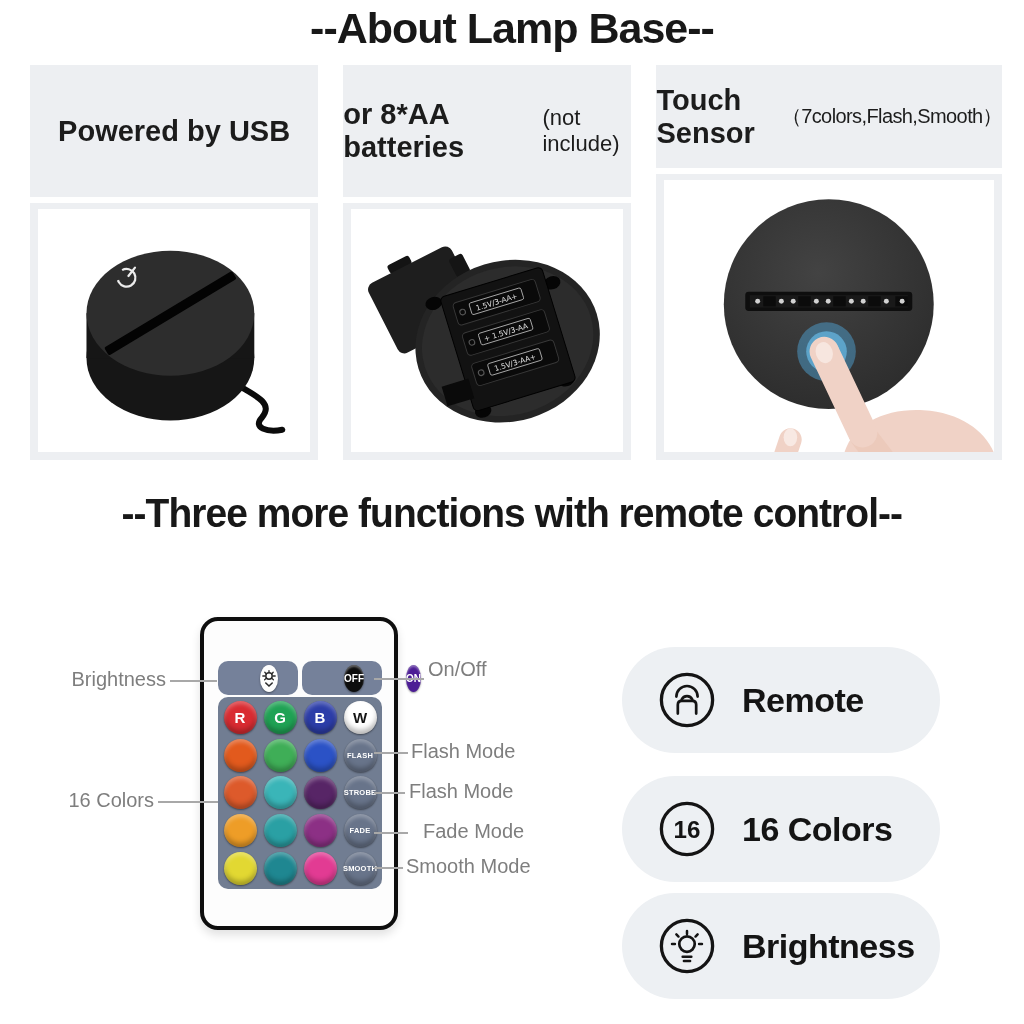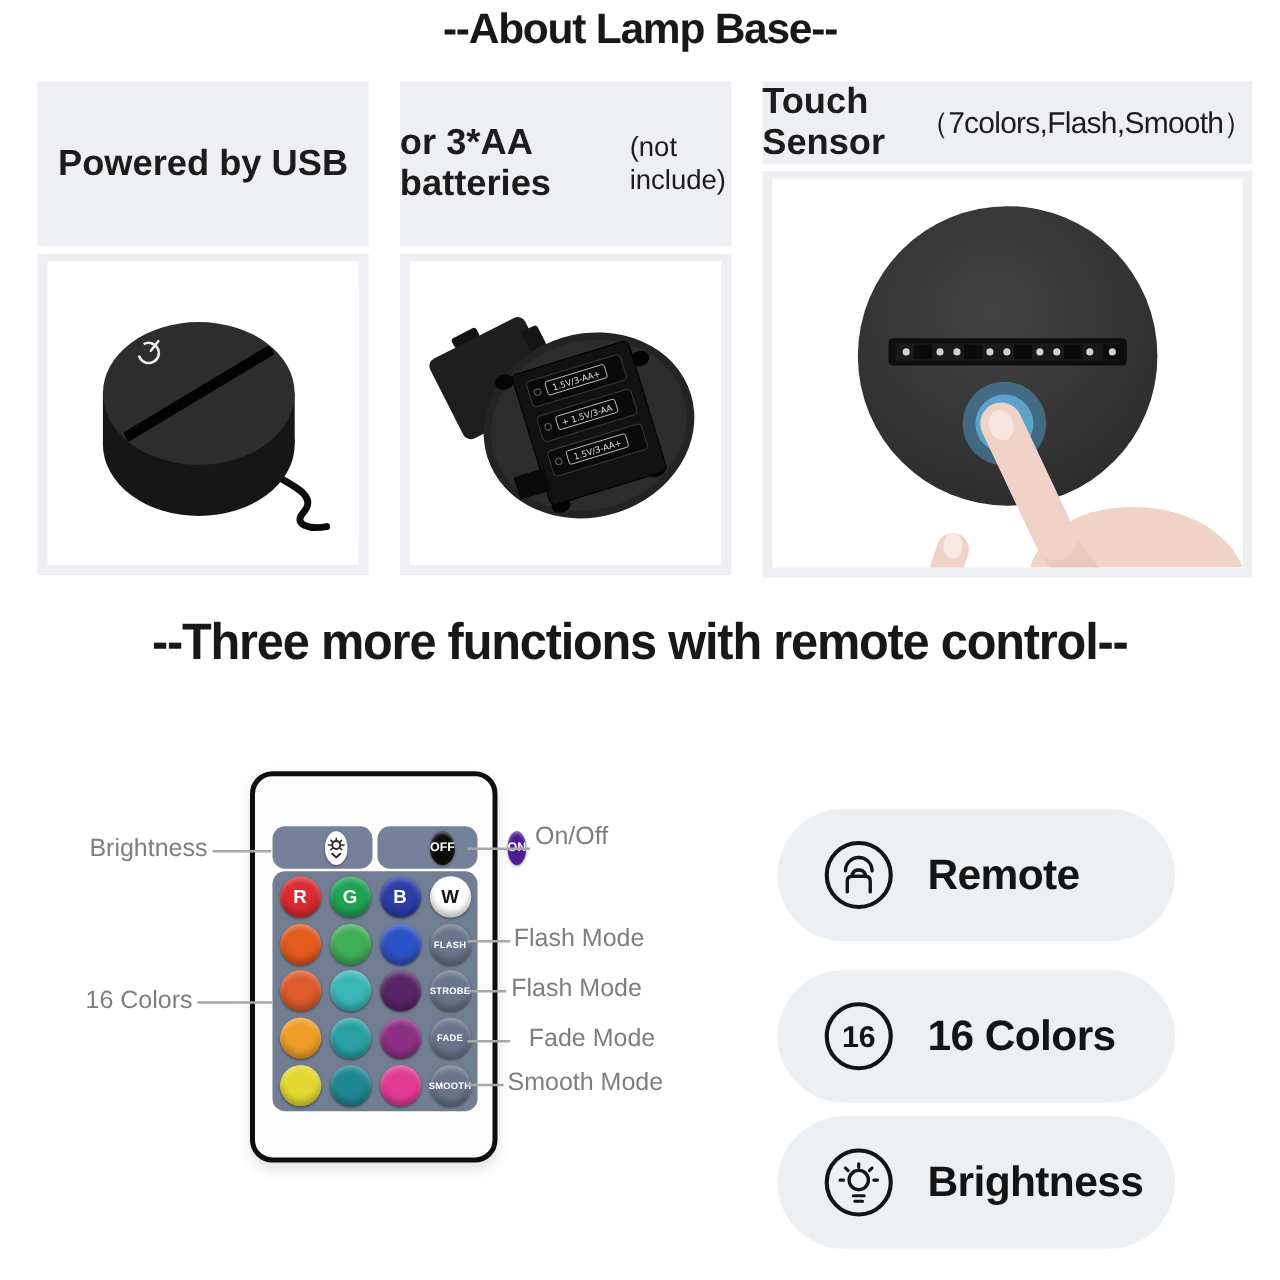--- a/index.html
+++ b/index.html
@@ -1,28 +1,28 @@
 <!DOCTYPE html>
 <html><head>
 <meta charset="utf-8">
 <style>
   html,body{margin:0;padding:0;background:#fff;}
   .canvas{position:relative;width:1024px;height:1024px;background:#ffffff;
     font-family:"Liberation Sans","DejaVu Sans",sans-serif;color:#1a1a1a;overflow:hidden;}
 
   
   .main-title{position:absolute;top:4px;left:0;width:100%;text-align:center;
-    font-size:34px;font-weight:bold;letter-spacing:-1px;color:#181818;}
+    font-size:43px;font-weight:bold;letter-spacing:-1px;color:#181818;}
   .panels{position:absolute;left:30px;top:65px;width:972px;height:395px;display:flex;gap:25px;}
   .panel{flex:1;display:flex;flex-direction:column;}
   .panel-head{background:#edeff2;height:132px;display:flex;
     justify-content:center;align-items:center;gap:27px;}
   .panel-title{font-size:29px;font-weight:bold;color:#1c1c1c;}
   .panel-sub{font-size:22px;color:#1c1c1c;}
-  .panel:nth-child(3) .panel-sub{font-size:24px;letter-spacing:-0.6px;}
+  .panel:nth-child(3) .panel-sub{font-size:20px;letter-spacing:-0.6px;}
   .panel-photo{margin-top:6px;background:#edeff2;padding:6px 8px 8px;flex:1;display:flex;}
   .ph{flex:1;background:#fff;position:relative;}
   .ph svg{display:block;width:100%;height:100%;}
 
   
   .sub-title{position:absolute;top:490px;left:0;width:100%;text-align:center;}
   .sub-title span{display:inline-block;font-size:41px;font-weight:bold;color:#181818;
     transform:scaleX(.95);letter-spacing:-1px;}
 
   
@@ -92,21 +92,21 @@
               <circle cx="95" cy="64" r="9.5" fill="none" stroke="#ececec" stroke-width="2.4" stroke-dasharray="47 13" transform="rotate(-120 95 64)"></circle>
               <line x1="97" y1="62" x2="104" y2="53" stroke="#ececec" stroke-width="2.4" stroke-linecap="round"></line>
             </g>
           </svg>
         </div>
       </div>
     </div>
 
     <div class="panel">
       <div class="panel-head">
-        <div class="panel-title">or 3*AA batteries</div>
+        <div class="panel-title">or 8*AA batteries</div>
         <div class="panel-sub">(not include)</div>
       </div>
       <div class="panel-photo">
         <div class="ph">
           <svg viewBox="0 0 292 241" preserveAspectRatio="xMidYMid meet">
             <rect x="0" y="0" width="292" height="241" fill="#ffffff"></rect>
 
             <g transform="rotate(-27 80 85)">
               <rect x="58" y="36" width="26" height="10" rx="3" fill="#141414"></rect>
               <rect x="28" y="45" width="100" height="84" rx="8" fill="#1e1e1e"></rect>

